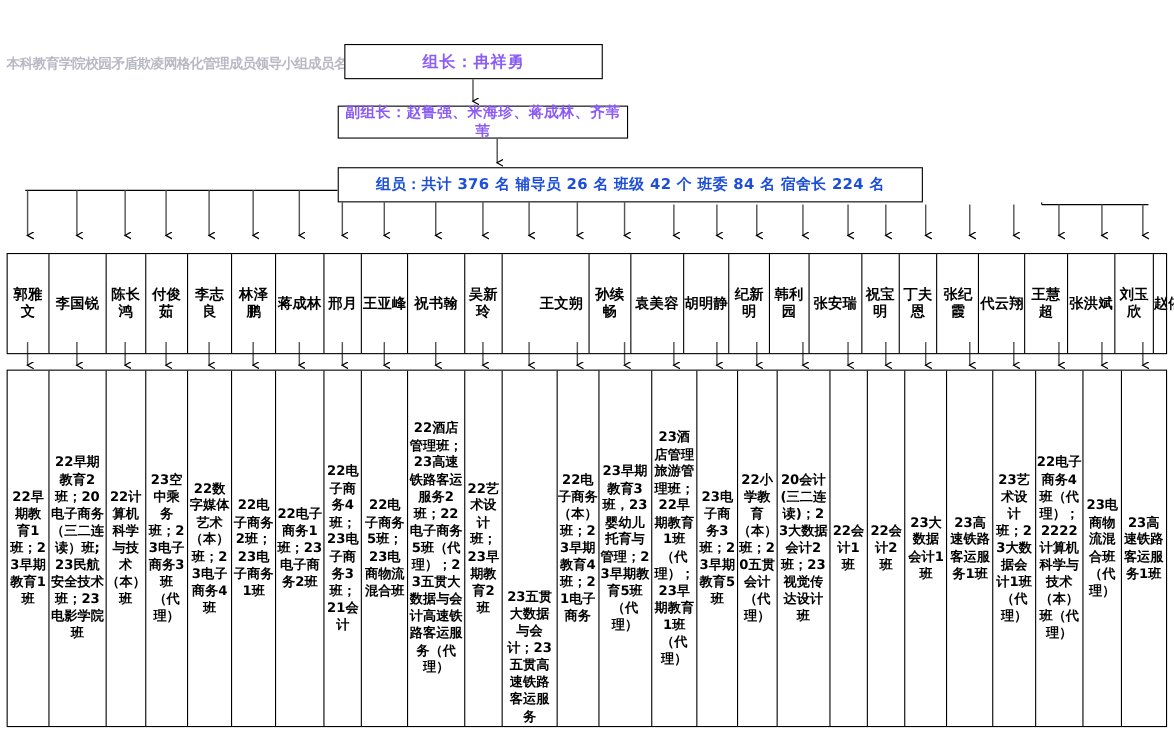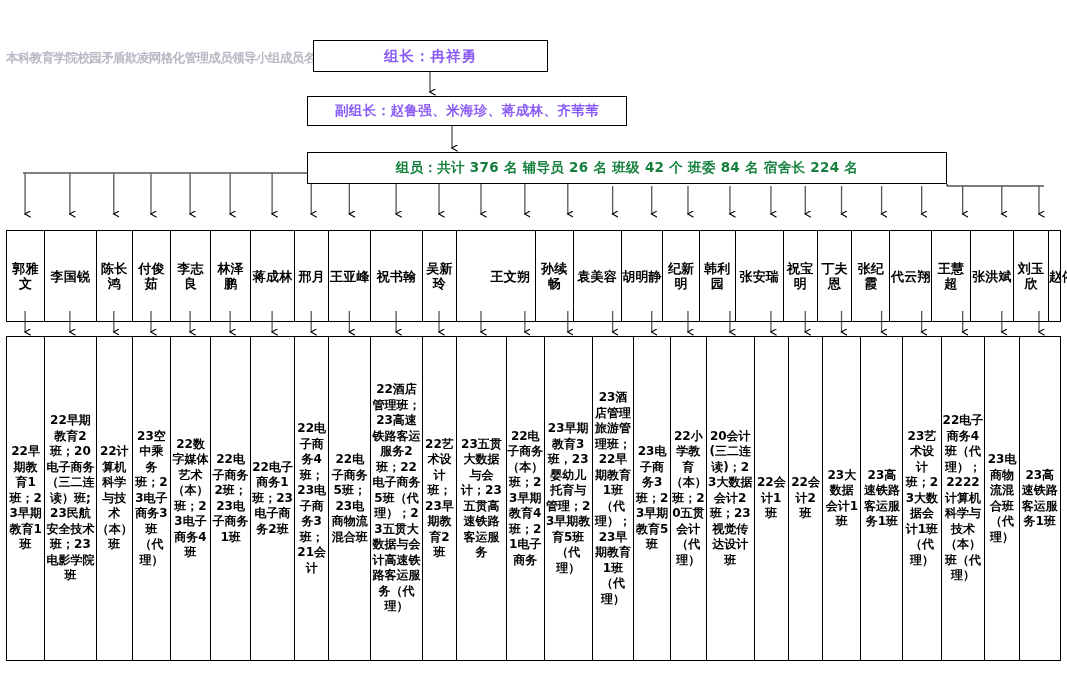--- a/index.html
+++ b/index.html
@@ -52,28 +52,28 @@
 
   
   #leader-box {
     left: 313px; top: 40px;
     width: 235px; height: 32px;
     font-size: 14.5px;
     letter-spacing: 1px;
   }
   #deputy-box {
     left: 307px; top: 96px;
-    width: 320px; height: 30px;
+    width: 264px; height: 30px;
     font-size: 13.5px;
     letter-spacing: 0.4px;
   }
   #members-box {
     left: 307px; top: 152px;
-    width: 640px; height: 32px;
-    color: #15803d;
+    width: 532px; height: 32px;
+    color: #1d4ed8;
     font-size: 13.5px;
     letter-spacing: 0.3px;
   }
   #members-box .mtxt { white-space: nowrap; }
 
   
   .row {
     position: absolute;
     display: flex;
     box-sizing: border-box;
@@ -328,21 +328,21 @@
       </div>
       <div class="cell" style="width: 41.9674px; flex: 0 0 41.9674px;">
         <span>22电子商务5班；23电商物流混合班</span>
       </div>
       <div class="cell" style="width: 51.5054px; flex: 0 0 51.5054px;">
         <span>22酒店管理班；23高速铁路客运服务2班；22电子商务5班（代理）；23五贯大数据与会计高速铁路客运服务（代理）</span>
       </div>
       <div class="cell" style="width: 34.337px; flex: 0 0 34.337px;">
         <span>22艺术设计班；23早期教育2班</span>
       </div>
-      <div class="cell" style="width: 49.5978px; flex: 0 0 49.5978px;">
+      <div class="cell" style="width: 49.5978px; flex: 0 0 49.5978px; align-items: flex-end;">
         <span>23五贯大数据与会计；23五贯高速铁路客运服务</span>
       </div>
       <div class="cell" style="width: 38.1522px; flex: 0 0 38.1522px;">
         <span>22电子商务（本）班；23早期教育4班；21电子商务</span>
       </div>
       <div class="cell" style="width: 47.6902px; flex: 0 0 47.6902px;">
         <span>23早期教育3班，23婴幼儿托育与管理；23早期教育5班（代理）</span>
       </div>
       <div class="cell" style="width: 41.9674px; flex: 0 0 41.9674px;">
         <span>23酒店管理旅游管理班；22早期教育1班（代理）；23早期教育1班（代理）</span>

